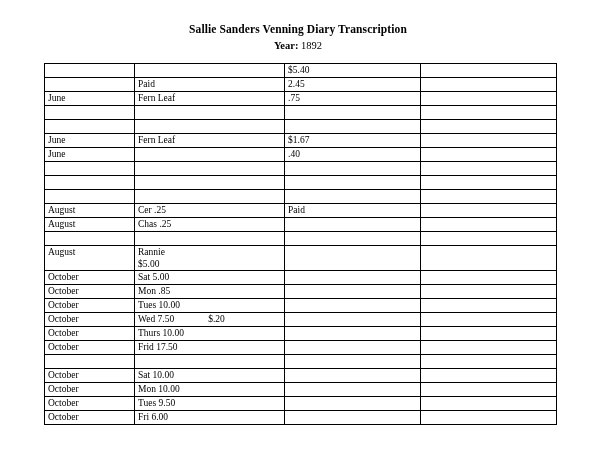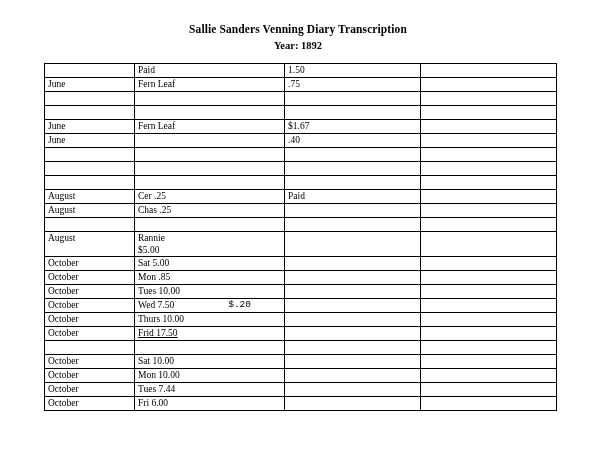--- a/index.html
+++ b/index.html
@@ -33,21 +33,21 @@
   }
   .doc-year {
     font-size: 10.5px;
     line-height: 1.35;
     margin-top: 1px;
   }
   .doc-year .year-label {
     font-weight: bold;
   }
   .doc-year .year-value {
-    font-weight: bold;
+    font-weight: normal;
   }
   table.diary {
     border-collapse: collapse;
     width: 512px;
     margin: 0 auto;
     table-layout: fixed;
   }
   table.diary td {
     border: 1px solid #000000;
     height: 13px;
@@ -63,35 +63,33 @@
   col.c3 { width: 136px; }
   col.c4 { width: 136px; }
 
   td.tall {
     height: 26px;
   }
   td .line2 {
     display: block;
   }
   .u {
-    text-decoration: underline;
   }
   .cell-inner {
     display: block;
   }
   .cell-split {
     display: flex;
     text-align: center;
   }
   .cell-split .left {
     flex: 0 0 auto;
   }
   .cell-split .right {
-    margin-left: 54px;
-    font-family: Liberation Mono, monospace;
+    margin-left: 34px;
   }
 </style>
 </head>
 <body>
 
 <div class="page">
 
   <div class="title-block">
     <div class="doc-title">Sallie Sanders Venning Diary Transcription</div>
     <div class="doc-year">
@@ -106,24 +104,38 @@
         <col class="c2">
         <col class="c3">
         <col class="c4">
     </colgroup>
     <tbody id="table-body">
         <tr>
           <td>
             <span class="cell-inner"></span>
           </td>
           <td>
+            <span class="cell-inner"></span>
+          </td>
+          <td>
+            <span class="cell-inner">$5.40</span>
+          </td>
+          <td>
+            <span class="cell-inner"></span>
+          </td>
+        </tr>
+        <tr>
+          <td>
+            <span class="cell-inner"></span>
+          </td>
+          <td>
             <span class="cell-inner">Paid</span>
           </td>
           <td>
-            <span class="cell-inner">1.50</span>
+            <span class="cell-inner">2.45</span>
           </td>
           <td>
             <span class="cell-inner"></span>
           </td>
         </tr>
         <tr>
           <td>
             <span class="cell-inner">June</span>
           </td>
           <td>
@@ -418,21 +430,21 @@
           </td>
           <td>
             <span class="cell-inner"></span>
           </td>
         </tr>
         <tr>
           <td>
             <span class="cell-inner">October</span>
           </td>
           <td>
-            <span class="cell-inner">Tues 7.44</span>
+            <span class="cell-inner">Tues 9.50</span>
           </td>
           <td>
             <span class="cell-inner"></span>
           </td>
           <td>
             <span class="cell-inner"></span>
           </td>
         </tr>
         <tr>
           <td>

